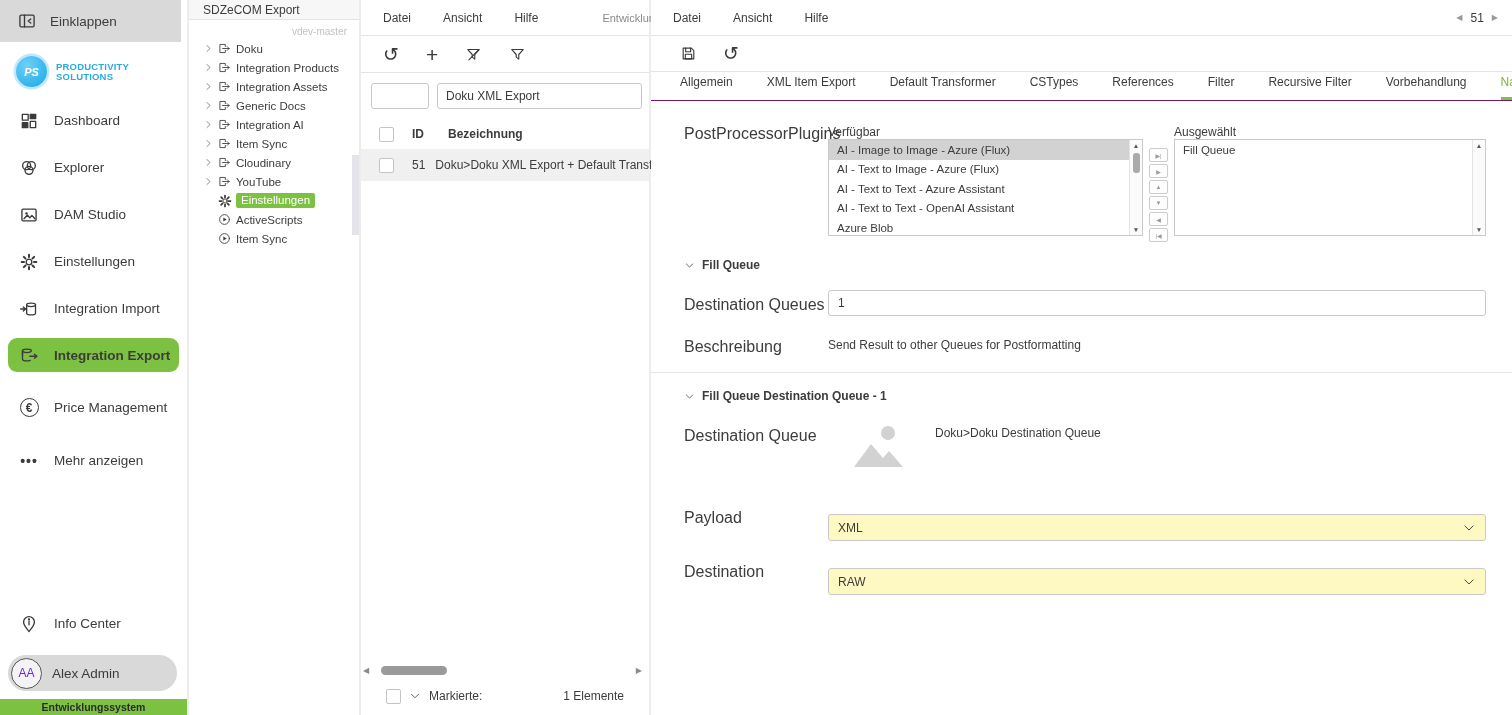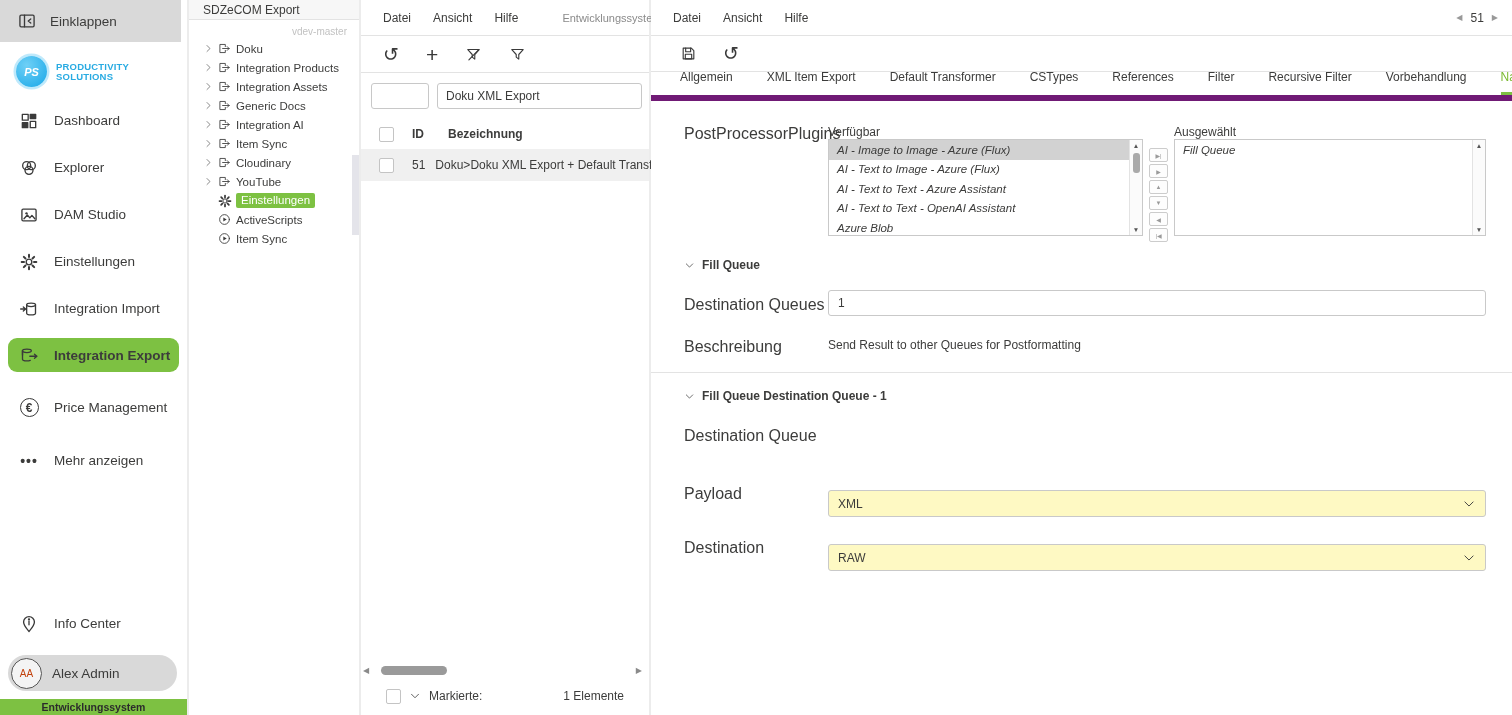--- a/index.html
+++ b/index.html
@@ -26,41 +26,41 @@
   .nav-item.active { background:#7dc142; border-radius:9px; margin:0 8px; padding-left:10px;
     height:34px; font-weight:bold; }
   .nav-item.active + .nav-item, .nav-item.active { margin-top:6px; margin-bottom:6px; }
   .euro-circle { width:19px; height:19px; border:1.7px solid #3a3a3a; border-radius:50%;
     display:flex; align-items:center; justify-content:center; font-size:12px; font-weight:bold; }
   .more-dots { font-size:14px; font-weight:bold; letter-spacing:1px; }
   .sidebar-bottom { margin-top:auto; }
   .user-pill { margin:8px 10px 8px 8px; height:36px; background:#d9d9d9; border-radius:20px;
     display:flex; align-items:center; gap:10px; padding-left:3px; cursor:pointer; }
   .avatar { width:31px; height:31px; border-radius:50%; background:#f4f4f4; border:1.5px solid #555;
-    display:flex; align-items:center; justify-content:center; font-size:10px; color:#c2410c; }
+    display:flex; align-items:center; justify-content:center; font-size:12px; color:#6d28d9; }
   .user-name { font-size:13.5px; }
   .env-bar { height:16px; background:#7dc142; display:flex; align-items:center; justify-content:center;
     font-size:10.5px; font-weight:bold; color:#2b2b2b; }
 
   
   .tree-panel { width:172px; flex:0 0 172px; border-right:2px solid #ececec; position:relative; background:#fff; }
   .tree-header { height:20px; background:#f7f7f7; border-bottom:1px solid #e3e3e3; display:flex;
     align-items:center; padding-left:14px; font-size:12px; }
   .tree-branch { text-align:right; padding:6px 12px 2px 0; font-size:10px; color:#c2c2c2; }
   .tree-list { padding-left:14px; }
   .tree-item { height:19px; display:flex; align-items:center; gap:4px; font-size:11.5px; cursor:pointer; }
   .tw { width:10px; display:flex; justify-content:center; }
   .ti { width:15px; display:flex; justify-content:center; }
   .tree-label-hl { background:#7dc142; color:#fff; padding:1px 5px 2px 5px; border-radius:2px; }
   .tree-scroll { position:absolute; right:0; top:155px; width:7px; height:80px; background:#e4e4ea; }
 
   
   .list-panel { width:290px; flex:0 0 290px; border-right:2px solid #ececec; position:relative; background:#fff; }
   .menubar { height:36px; border-bottom:1px solid #e3e3e3; display:flex; align-items:center;
-    padding:0 10px 0 22px; gap:22px; font-size:12px; }
+    padding:0 10px 0 22px; gap:32px; font-size:12px; }
   .menubar .spacer { flex:1; }
   .sys-label { font-size:11px; color:#8a8a8a; }
   .toolbar { height:37px; border-bottom:1px solid #e3e3e3; display:flex; align-items:center;
     gap:27px; padding-left:22px; color:#4a4a4a; }
   .tool-btn { cursor:pointer; display:flex; align-items:center; }
   .refresh-glyph { font-size:19px; line-height:1; color:#3a3a3a; }
   .plus-glyph { font-size:21px; line-height:1; font-weight:400; color:#3a3a3a; }
   .filter-row { padding:10px 0 10px 10px; display:flex; gap:8px; }
   .filter-row input { height:26px; border:1px solid #c8c8c8; border-radius:3px; font-size:12px;
     padding:0 8px; font-family:"Liberation Sans",sans-serif; color:#3c3c3b; outline:none; }
@@ -78,32 +78,32 @@
   .list-footer { position:absolute; left:0; right:0; bottom:5px; height:28px; display:flex;
     align-items:center; padding:0 25px; gap:8px; font-size:12px; }
   .list-footer .count { margin-left:auto; }
 
   
   .detail-panel { flex:1; position:relative; background:#fff; overflow:hidden; }
   .rec-nav { display:flex; align-items:center; gap:8px; font-size:12px; color:#3c3c3b; padding-right:4px; }
   .rec-arrow { font-size:8px; color:#999; cursor:pointer; }
   .dtoolbar { height:36px; border-bottom:1px solid #e3e3e3; display:flex; align-items:center;
     gap:26px; padding-left:29px; }
-  .tabs { height:29px; border-bottom:6px solid #701a75; display:flex; align-items:flex-end;
+  .tabs { height:29px; border-bottom:1px solid #701a75; display:flex; align-items:flex-end;
     gap:34px; padding-left:29px; font-size:12px; }
   .tab { padding-bottom:8px; border-bottom:3px solid transparent; cursor:pointer; white-space:nowrap; }
   .tab.active { color:#7ab82f; border-bottom-color:#7dc142; }
   .dcontent { padding:18px 26px 0 33px; }
   .frow { display:flex; margin-bottom:16px; }
   .flabel { width:144px; flex:0 0 144px; font-size:16px; padding-top:6px; }
   .fcontent { flex:1; }
   .dual-list { display:flex; }
   .dl-col { display:flex; flex-direction:column; }
   .dl-caption { font-size:12px; padding-top:6px; }
-  .listbox { width:315px; height:97px; border:1px solid #c9c9c9; position:relative; background:#fff; overflow:hidden;font-style:italic; }
+  .listbox { width:315px; height:97px; border:1px solid #c9c9c9; position:relative; background:#fff; overflow:hidden; }
   .listbox.sel { width:100%; }
   .lb-items { margin-right:13px; }
   .lb-item { height:19.5px; display:flex; align-items:center; padding-left:8px; font-size:11.5px;
     cursor:pointer; white-space:nowrap; }
   .lb-item.selected { background:#d2d2d2; }
   .lb-scroll { position:absolute; top:0; right:0; bottom:0; width:13px; background:#fbfbfb;
     border-left:1px solid #e3e3e3; display:flex; flex-direction:column; align-items:center; }
   .lb-sarrow { font-size:6.5px; color:#555; height:11px; display:flex; align-items:center; cursor:pointer; }
   .lb-sarrow.down { margin-top:auto; }
   .lb-thumb { width:7px; height:20px; background:#aaa; border-radius:3px; margin-top:2px; cursor:pointer; }
@@ -569,20 +569,29 @@
       <div class="section-head">
         <span>
             <svg class="ico" width="11" height="11" viewBox="0 0 24 24" stroke-width="3">
               <path d="M5 8.5 l7 7 7 -7"></path>
             </svg>
           </span>
         <span>Fill Queue Destination Queue - 1</span>
       </div>
       <div class="frow">
         <span class="flabel">Destination Queue</span>
+        <div class="fcontent img-row">
+          <span class="img-ph">
+            <svg width="57" height="48" viewBox="0 0 57 48">
+                <circle cx="38" cy="12" r="7" fill="#d2d2d2"></circle>
+                <polygon points="4,46 21,23 33,37 39,30 53,46" fill="#d2d2d2"></polygon>
+              </svg>
+          </span>
+          <span class="img-caption">Doku&gt;Doku Destination Queue</span>
+        </div>
       </div>
       <div class="frow mt30">
         <span class="flabel">Payload</span>
         <div class="fcontent">
           <div class="select">
             <span>XML</span>
             <span class="chev">
                 <svg class="ico" width="14" height="14" viewBox="0 0 24 24" stroke-width="2.6">
                   <path d="M5 8.5 l7 7 7 -7"></path>
                 </svg>

